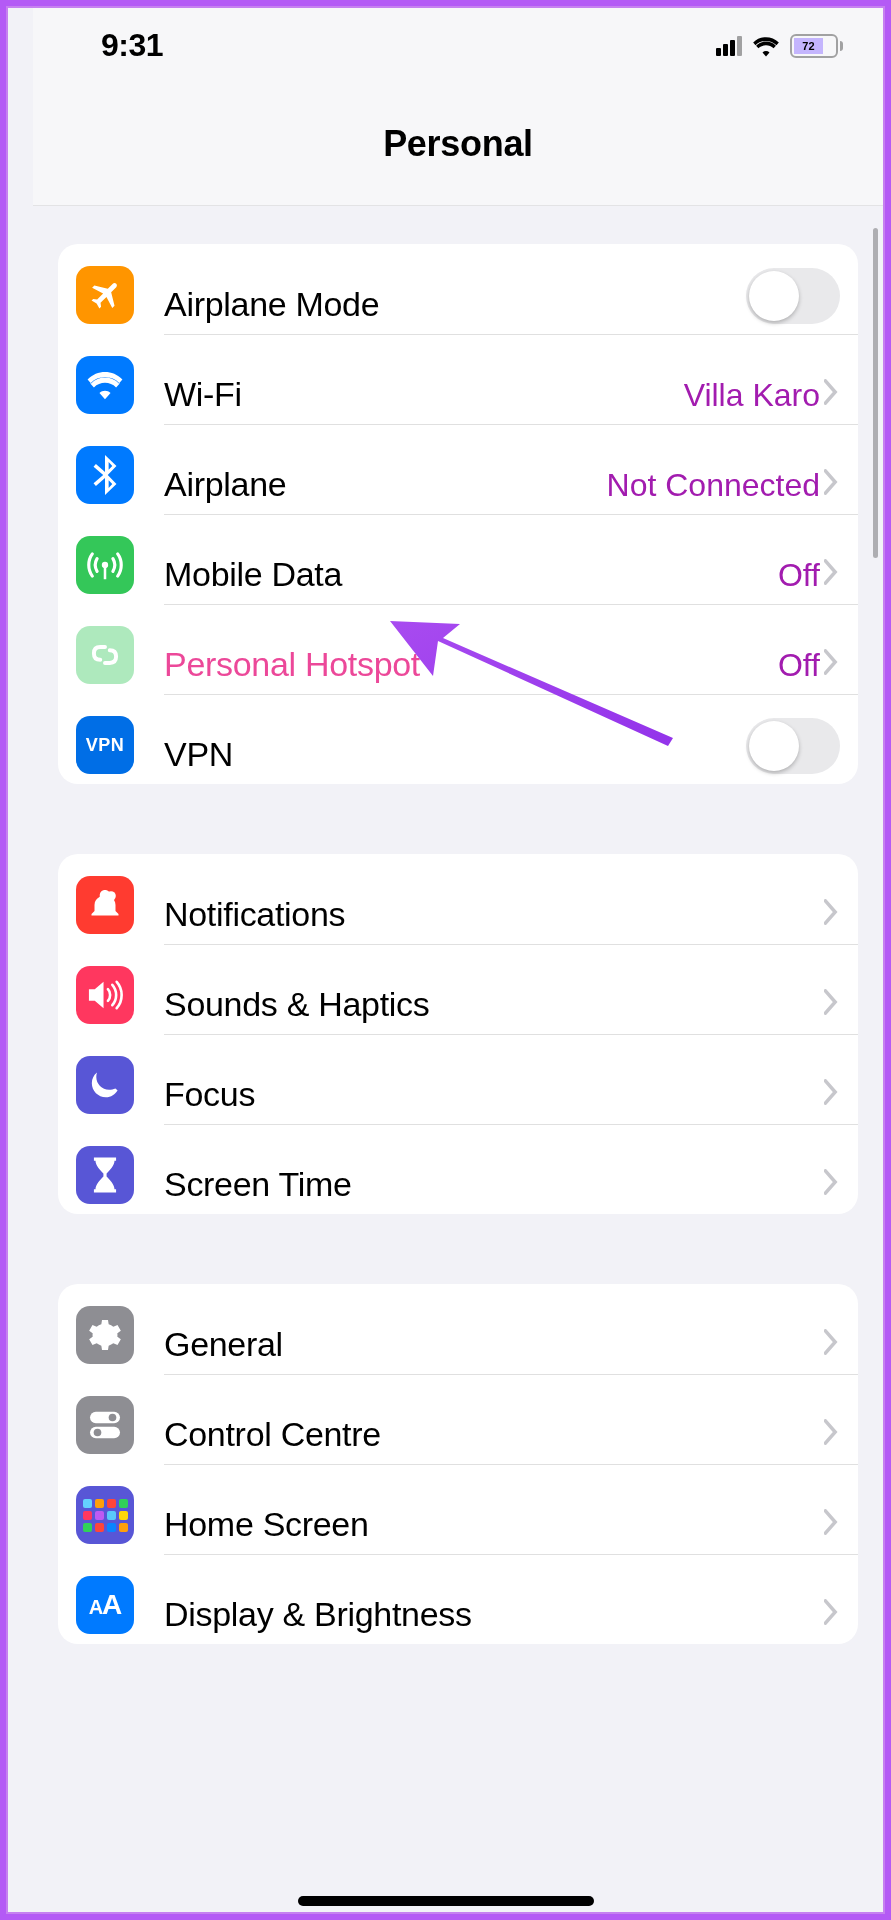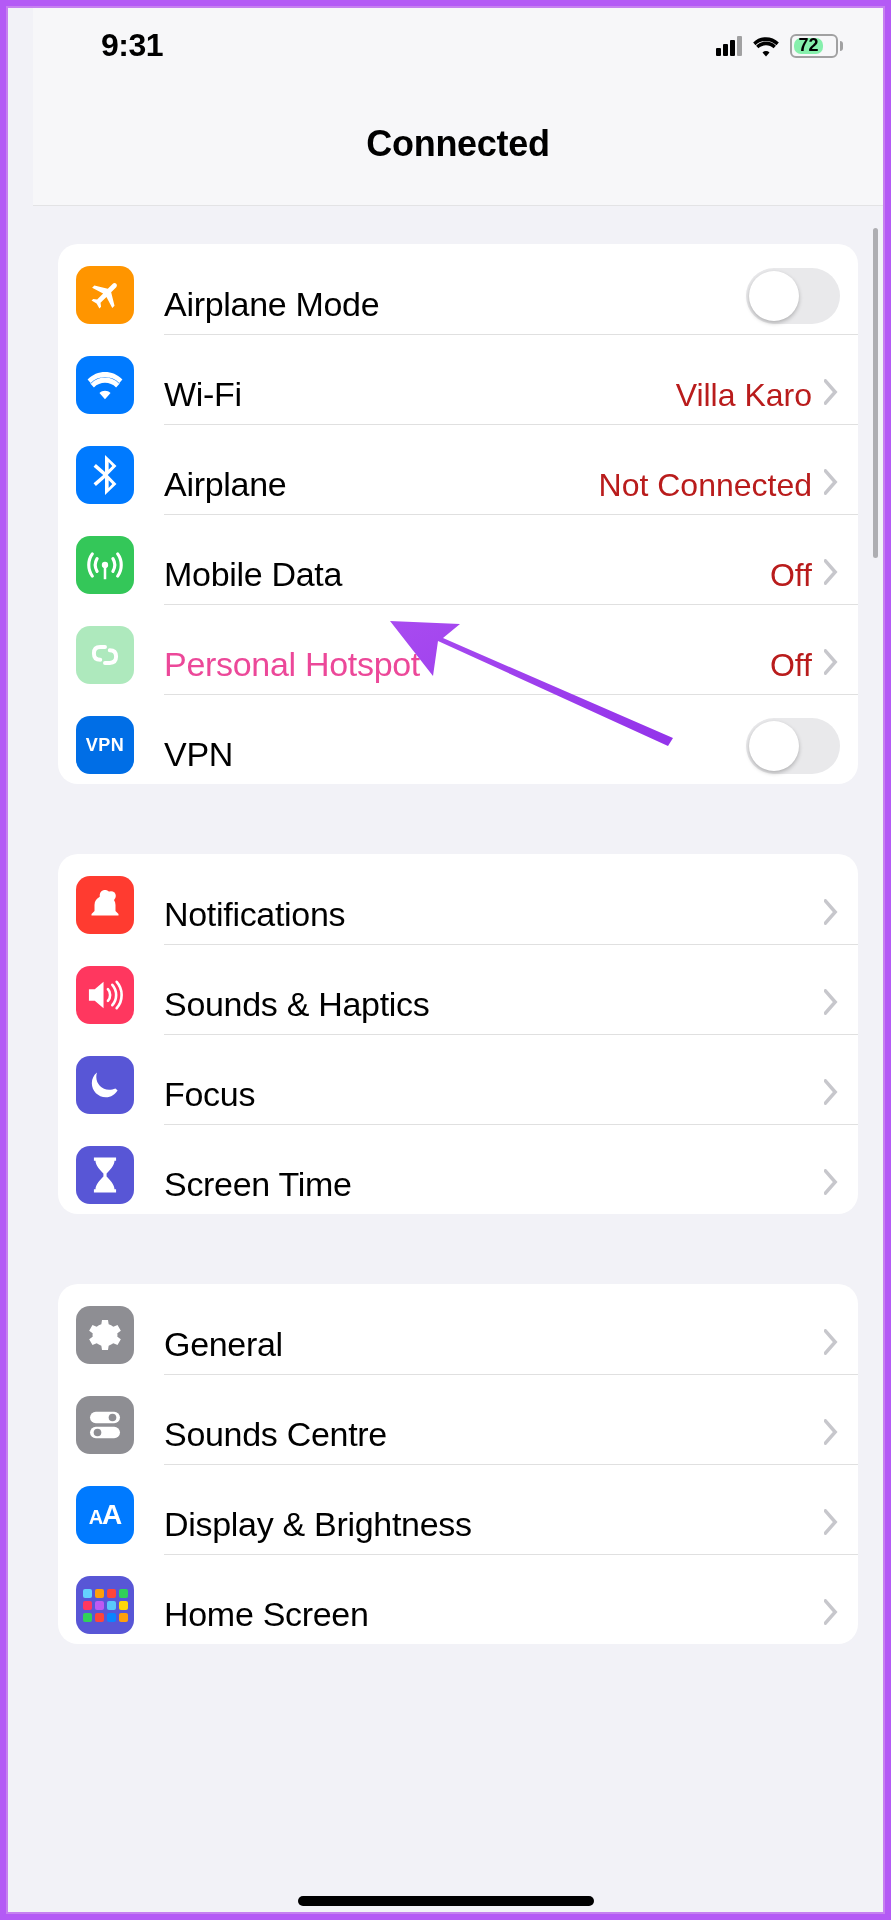--- a/index.html
+++ b/index.html
@@ -57,26 +57,26 @@
     .battery-body {
       width: 48px; height: 24px;
       border: 2px solid rgba(0,0,0,0.35);
       border-radius: 6px;
       padding: 2px;
       position: relative;
     }
     .battery-fill {
       height: 100%;
       width: 72%;
-      background: #86efac;
-      border-radius: 7px;
+      background: #c4b5fd;
+      border-radius: 0;
       display: flex;
       align-items: center;
       justify-content: center;
-      font-size: 18px;
+      font-size: 11px;
       font-weight: 600;
       color: #000;
     }
     .battery-cap {
       width: 3px; height: 10px;
       background: rgba(0,0,0,0.35);
       border-radius: 0 3px 3px 0;
     }
     
     .page-title {
@@ -142,22 +142,22 @@
     .blue2 { background: #006ee6; }
     .label {
       font-size: 34px;
       color: #000;
       letter-spacing: -0.3px;
     }
     .label.disabled { color: #ec4899; }
     .spacer { flex: 1; }
     .detail {
       font-size: 32px;
-      color: #b91c1c;
-      margin-right: 8px;
+      color: #a21caf;
+      margin-right: 0;
     }
     .chevron {
       color: #c7c7cc;
       font-size: 38px;
       margin-left: 2px;
       width: 18px;
       text-align: center;
     }
     .chevron svg { width: 14px; height: 26px; }
     .toggle {
@@ -225,21 +225,21 @@
         </svg>
       <div class="battery">
         <div class="battery-body">
             <div class="battery-fill">72</div>
           </div>
         <div class="battery-cap"></div>
       </div>
     </div>
   </div>
 
-  <div class="page-title">Connected</div>
+  <div class="page-title">Personal</div>
 
   <div class="scroll-indicator"></div>
 
   <div class="group">
 
     <div class="row">
       <div class="icon-box orange">
         <svg width="38" height="38" viewBox="0 0 24 24">
             <path fill="#fff" d="M21 14.5 V12.5 L13.5 8 V3.5 C13.5 2.67 12.83 2 12 2 S10.5 2.67 10.5 3.5 V8 L3 12.5 V14.5 L10.5 12.2 V17.5 L8.5 19 V20.5 L12 19.5 L15.5 20.5 V19 L13.5 17.5 V12.2 Z" transform="rotate(45 12 12)"></path>
           </svg>
@@ -409,32 +409,21 @@
 
     <div class="row">
       <div class="icon-box gray">
         <svg width="40" height="40" viewBox="0 0 24 24">
             <rect x="3" y="4" width="18" height="7" rx="3.5" fill="#fff"></rect>
             <circle cx="16.5" cy="7.5" r="2.3" fill="#8e8e93"></circle>
             <rect x="3" y="13" width="18" height="7" rx="3.5" fill="#fff"></rect>
             <circle cx="7.5" cy="16.5" r="2.3" fill="#8e8e93"></circle>
           </svg>
       </div>
-      <span class="label">Sounds Centre</span>
-      <div class="spacer"></div>
-      <span class="chevron"><svg viewBox="0 0 10 18">
-            <path d="M1 1 L8 9 L1 17" stroke="#c7c7cc" stroke-width="2.5" fill="none" stroke-linecap="round"></path>
-          </svg></span>
-    </div>
-
-    <div class="row">
-      <div class="icon-box blue">
-        <span style="color:#fff;font-weight:600;font-size:20px;letter-spacing:-1px;">A<span style="font-size:28px;">A</span></span>
-      </div>
-      <span class="label">Display &amp; Brightness</span>
+      <span class="label">Control Centre</span>
       <div class="spacer"></div>
       <span class="chevron"><svg viewBox="0 0 10 18">
             <path d="M1 1 L8 9 L1 17" stroke="#c7c7cc" stroke-width="2.5" fill="none" stroke-linecap="round"></path>
           </svg></span>
     </div>
 
     <div class="row">
       <div class="icon-box indigo">
         <div class="home-grid">
           <span style="background:#64d2ff"></span>
@@ -451,20 +440,31 @@
             <span style="background:#ff9f0a"></span>
         </div>
       </div>
       <span class="label">Home Screen</span>
       <div class="spacer"></div>
       <span class="chevron"><svg viewBox="0 0 10 18">
             <path d="M1 1 L8 9 L1 17" stroke="#c7c7cc" stroke-width="2.5" fill="none" stroke-linecap="round"></path>
           </svg></span>
     </div>
 
+    <div class="row">
+      <div class="icon-box blue">
+        <span style="color:#fff;font-weight:600;font-size:20px;letter-spacing:-1px;">A<span style="font-size:28px;">A</span></span>
+      </div>
+      <span class="label">Display &amp; Brightness</span>
+      <div class="spacer"></div>
+      <span class="chevron"><svg viewBox="0 0 10 18">
+            <path d="M1 1 L8 9 L1 17" stroke="#c7c7cc" stroke-width="2.5" fill="none" stroke-linecap="round"></path>
+          </svg></span>
+    </div>
+
   </div>
 
   <svg class="arrow-annot" width="330" height="180" viewBox="0 0 330 180">
     <defs>
         <linearGradient id="g1" x1="0" y1="0" x2="1" y2="1">
           <stop offset="0" stop-color="#a84bf0"></stop>
           <stop offset="1" stop-color="#9333ea"></stop>
         </linearGradient>
       </defs>
     <path d="M280 130 L50 25 L45 60 L2 5 L72 8 L55 22 L285 122 Z" fill="url(#g1)"></path>

